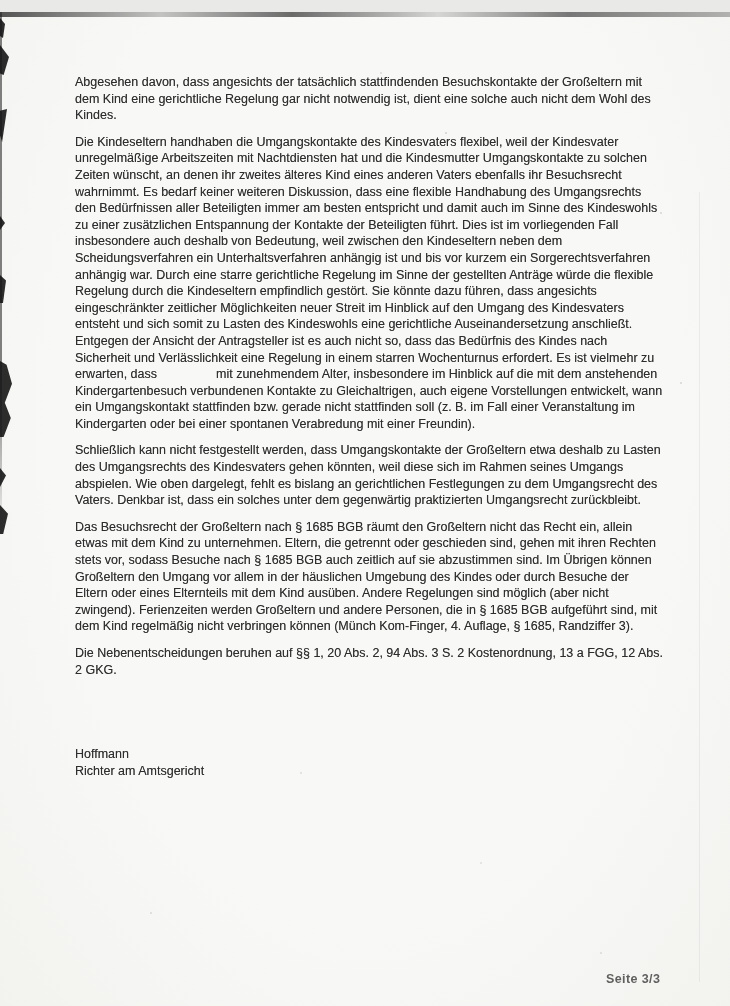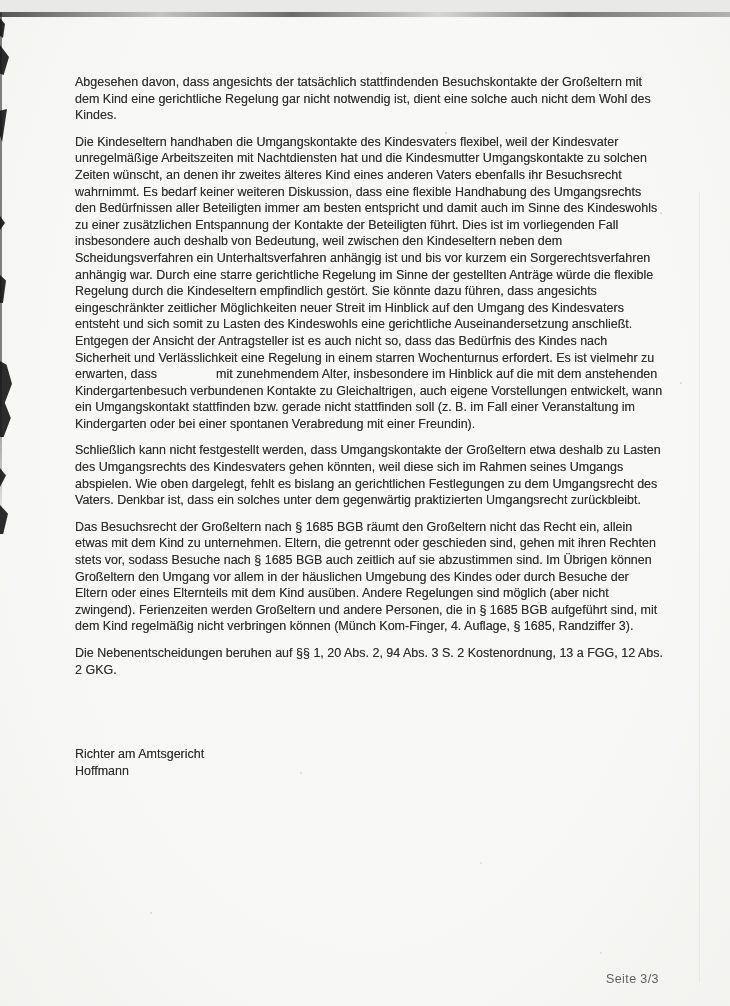--- a/index.html
+++ b/index.html
@@ -68,20 +68,21 @@
   }
   .content p { margin: 0 0 10px 0; text-align: left; }
   .signature { margin-top: 68px; }
   .signature div { line-height: 17px; }
   .footer {
     position: absolute; left: 606px; top: 960px;
     width: 80px; height: 11px; overflow: hidden;
     font-size: 12.5px; line-height: 15px;
     color: #3a3a3a; opacity: .8; letter-spacing: .4px;
     filter: blur(.3px);
+    font-weight: bold;
   }
 </style>
 </head>
 <body>
 
 <div class="page">
 
   <div class="tband"></div>
 
   <div>
@@ -100,22 +101,22 @@
   <div class="fold"></div>
 
   <div class="content">
     <p>Abgesehen davon, dass angesichts der tatsächlich stattfindenden Besuchskontakte der Großeltern mit dem Kind eine gerichtliche Regelung gar nicht notwendig ist, dient eine solche auch nicht dem Wohl des Kindes.</p>
     <p>Die Kindeseltern handhaben die Umgangskontakte des Kindesvaters flexibel, weil der Kindesvater unregelmäßige Arbeitszeiten mit Nachtdiensten hat und die Kindesmutter Umgangskontakte zu solchen Zeiten wünscht, an denen ihr zweites älteres Kind eines anderen Vaters ebenfalls ihr Besuchsrecht wahrnimmt. Es bedarf keiner weiteren Diskussion, dass eine flexible Handhabung des Umgangsrechts den Bedürfnissen aller Beteiligten immer am besten entspricht und damit auch im Sinne des Kindeswohls zu einer zusätzlichen Entspannung der Kontakte der Beteiligten führt. Dies ist im vorliegenden Fall insbesondere auch deshalb von Bedeutung, weil zwischen den Kindeseltern neben dem Scheidungsverfahren ein Unterhaltsverfahren anhängig ist und bis vor kurzem ein Sorgerechtsverfahren anhängig war. Durch eine starre gerichtliche Regelung im Sinne der gestellten Anträge würde die flexible Regelung durch die Kindeseltern empfindlich gestört. Sie könnte dazu führen, dass angesichts eingeschränkter zeitlicher Möglichkeiten neuer Streit im Hinblick auf den Umgang des Kindesvaters entsteht und sich somit zu Lasten des Kindeswohls eine gerichtliche Auseinandersetzung anschließt. Entgegen der Ansicht der Antragsteller ist es auch nicht so, dass das Bedürfnis des Kindes nach Sicherheit und Verlässlichkeit eine Regelung in einem starren Wochenturnus erfordert. Es ist vielmehr zu erwarten, dass&nbsp;&nbsp;&nbsp;&nbsp;&nbsp;&nbsp;&nbsp;&nbsp;&nbsp;&nbsp;&nbsp;&nbsp;&nbsp;&nbsp;&nbsp;&nbsp; mit zunehmendem Alter, insbesondere im Hinblick auf die mit dem anstehenden Kindergartenbesuch verbundenen Kontakte zu Gleichaltrigen, auch eigene Vorstellungen entwickelt, wann ein Umgangskontakt stattfinden bzw. gerade nicht stattfinden soll (z. B. im Fall einer Veranstaltung im Kindergarten oder bei einer spontanen Verabredung mit einer Freundin).</p>
     <p>Schließlich kann nicht festgestellt werden, dass Umgangskontakte der Großeltern etwa deshalb zu Lasten des Umgangsrechts des Kindesvaters gehen könnten, weil diese sich im Rahmen seines Umgangs abspielen. Wie oben dargelegt, fehlt es bislang an gerichtlichen Festlegungen zu dem Umgangsrecht des Vaters. Denkbar ist, dass ein solches unter dem gegenwärtig praktizierten Umgangsrecht zurückbleibt.</p>
     <p>Das Besuchsrecht der Großeltern nach § 1685 BGB räumt den Großeltern nicht das Recht ein, allein etwas mit dem Kind zu unternehmen. Eltern, die getrennt oder geschieden sind, gehen mit ihren Rechten stets vor, sodass Besuche nach § 1685 BGB auch zeitlich auf sie abzustimmen sind. Im Übrigen können Großeltern den Umgang vor allem in der häuslichen Umgebung des Kindes oder durch Besuche der Eltern oder eines Elternteils mit dem Kind ausüben. Andere Regelungen sind möglich (aber nicht zwingend). Ferienzeiten werden Großeltern und andere Personen, die in § 1685 BGB aufgeführt sind, mit dem Kind regelmäßig nicht verbringen können (Münch Kom-Finger, 4. Auflage, § 1685, Randziffer 3).</p>
     <p>Die Nebenentscheidungen beruhen auf §§ 1, 20 Abs. 2, 94 Abs. 3 S. 2 Kostenordnung, 13 a FGG, 12 Abs. 2 GKG.</p>
 
     <div class="signature">
+      <div>Hoffmann</div>
       <div>Richter am Amtsgericht</div>
-      <div>Hoffmann</div>
     </div>
   </div>
 
   <div class="footer">
     <span>Seite 3/3</span>
   </div>
 
 </div>
 
 </body></html>

